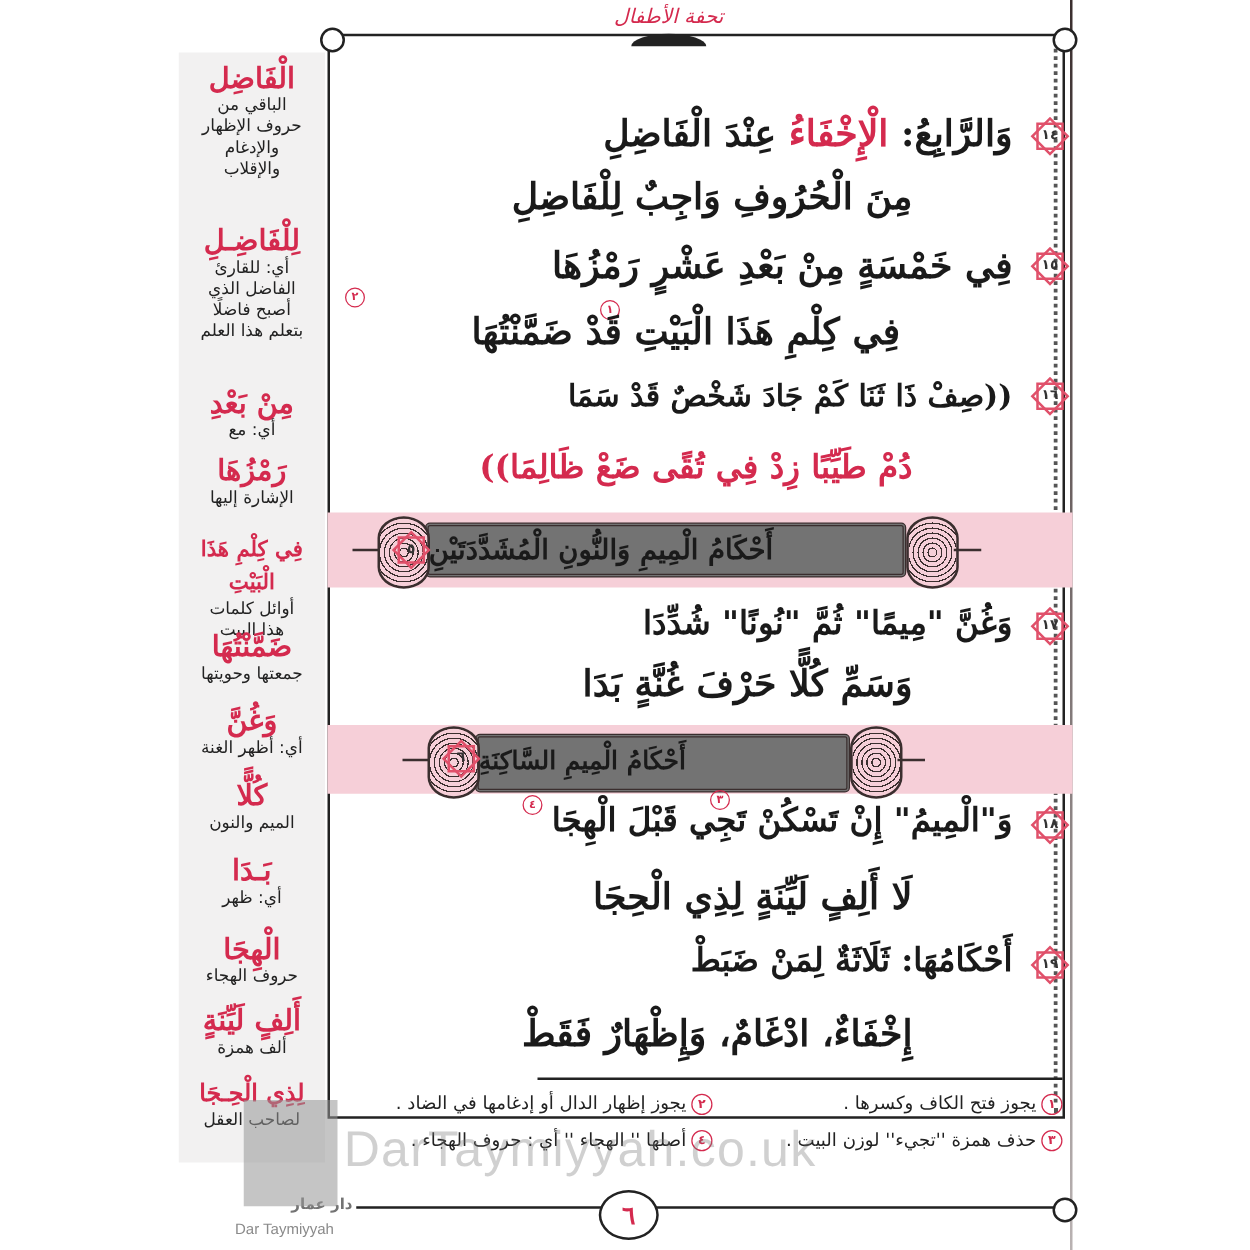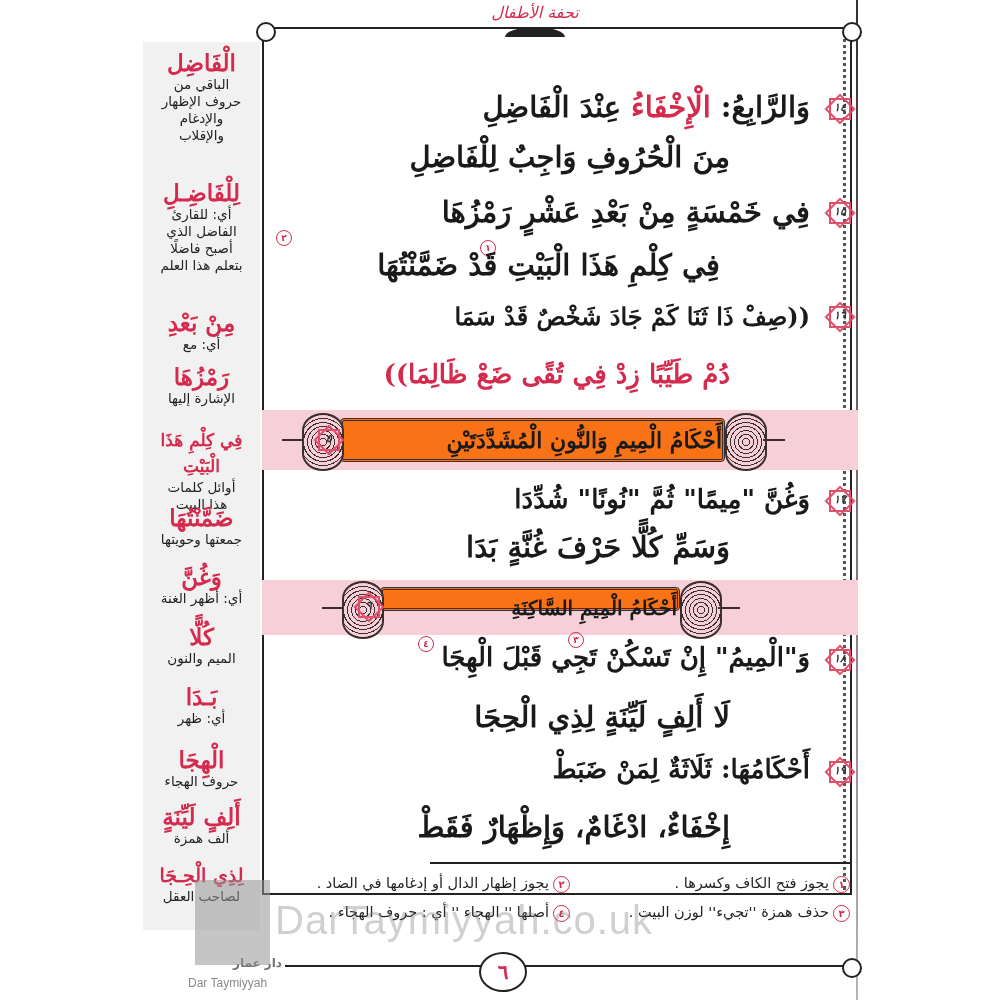--- a/index.html
+++ b/index.html
@@ -12,28 +12,28 @@
   .gl-def { color:#222; font-size:13.5px; line-height:17px; display:block; white-space:pre-line; }
   
   .frame { position:absolute; left:262px; top:27px; width:590px; height:868px; border:2px solid #222; box-sizing:border-box; }
   .frame-inner { position:absolute; left:266px; top:32px; width:580px; height:858px; border-right:3px dotted #555; box-sizing:border-box; }
   .title-top { position:absolute; left:470px; top:3px; width:130px; text-align:center; color:#d42a4e; font-family:"DejaVu Serif", serif; font-size:16px; font-style:italic; direction:rtl; }
   .title-flourish { position:absolute; left:505px; top:27px; width:60px; height:10px; background:#222; border-radius:50% 50% 50% 50% / 100% 100% 0 0; }
   .corner { position:absolute; width:16px; height:16px; border:2px solid #222; border-radius:50%; background:#fff; }
   
   .verse-line { position:absolute; direction:rtl; white-space:nowrap; font-family:"DejaVu Serif", serif; font-weight:bold; color:#1a1a1a; font-size:29px; line-height:34px; }
   .red { color:#d42a4e; }
-  .vnum { position:absolute; width:30px; height:30px;font-style:italic; }
+  .vnum { position:absolute; width:30px; height:30px; }
   .vnum .sq { position:absolute; left:4px; top:4px; width:22px; height:22px; border:2px solid #e0506a; box-sizing:border-box; }
   .vnum .sq2 { transform:rotate(45deg); }
   .vnum .n { position:absolute; left:0; top:7px; width:30px; text-align:center; font-size:11px; color:#333; font-weight:bold; }
   .sup { position:absolute; width:14px; height:14px; border:1.5px solid #d42a4e; border-radius:50%; color:#d42a4e; font-size:9px; line-height:14px; text-align:center; font-weight:bold; }
   
   .band { position:absolute; left:262px; width:596px; background:#f6cfd8; }
-  .banner { position:absolute; border:3px double #3a2e2e; background:#f97316; border-radius:4px; box-sizing:border-box; direction:rtl; text-align:right; font-family:"DejaVu Serif", serif; font-weight:bold; color:#1a1a1a; }
+  .banner { position:absolute; border:3px double #3a2e2e; background:#737373; border-radius:4px; box-sizing:border-box; direction:rtl; text-align:left; font-family:"DejaVu Serif", serif; font-weight:bold; color:#1a1a1a; }
   .cap { position:absolute; width:38px; height:54px; border:2px solid #3a2e2e; border-radius:50% 50% 50% 50% / 30% 30% 30% 30%; background:repeating-radial-gradient(circle at 50% 50%, #f6cfd8 0 3px, #3a2e2e 3px 4px); }
   .finial { position:absolute; width:22px; height:2px; background:#3a2e2e; }
   
   .fn-rule { position:absolute; left:430px; top:862px; width:420px; height:2px; background:#222; }
   .footnote { position:absolute; direction:rtl; white-space:nowrap; font-size:14.5px; color:#222; }
   .fn-num { display:inline-block; width:15px; height:15px; border:1.5px solid #d42a4e; border-radius:50%; color:#d42a4e; font-size:10px; line-height:15px; text-align:center; font-weight:bold; margin-left:4px; vertical-align:middle; }
   .orn-bottom { position:absolute; left:285px; top:965px; width:565px; height:2px; background:#222; }
   .page-num { position:absolute; left:479px; top:952px; width:44px; height:36px; border:2px solid #222; border-radius:50%; background:#fff; text-align:center; color:#d42a4e; font-weight:bold; font-size:20px; line-height:36px; font-family:"DejaVu Serif", serif; }
   .watermark { position:absolute; left:275px; top:898px; font-size:40px; color:rgba(120,120,120,0.35); font-family:"Liberation Sans", sans-serif; letter-spacing:1px; white-space:nowrap; }
   .wm-logo { position:absolute; left:195px; top:880px; width:75px; height:85px; background:rgba(150,150,150,0.55); }
@@ -154,21 +154,21 @@
 
 <div class="vnum" style="left:825px;top:486px">
   <div class="sq"></div>
     <div class="sq sq2"></div>
   <div class="n">١٧</div>
 </div>
 <div class="verse-line" style="right:190px;top:482px;font-size:26px">وَغُنَّ "مِيمًا" ثُمَّ "نُونًا" شُدِّدَا</div>
 <div class="verse-line" style="right:270px;top:530px">وَسَمِّ كُلًّا حَرْفَ غُنَّةٍ بَدَا</div>
 
 <div class="band" style="top:580px;height:55px"></div>
-<div class="banner" style="left:380px;top:587px;width:300px;height:24px;font-size:20px;line-height:36px">
+<div class="banner" style="left:380px;top:587px;width:300px;height:47px;font-size:20px;line-height:36px">
   <span>أَحْكَامُ الْمِيمِ السَّاكِنَةِ</span>
 </div>
 <div class="cap" style="left:680px;top:581px"></div>
 <div class="cap" style="left:342px;top:581px"></div>
 <div class="finial" style="left:718px;top:607px"></div>
 <div class="finial" style="left:322px;top:607px"></div>
 <div class="vnum" style="left:354px;top:592px">
   <div class="sq"></div>
     <div class="sq sq2"></div>
   <div class="n">٦</div>

